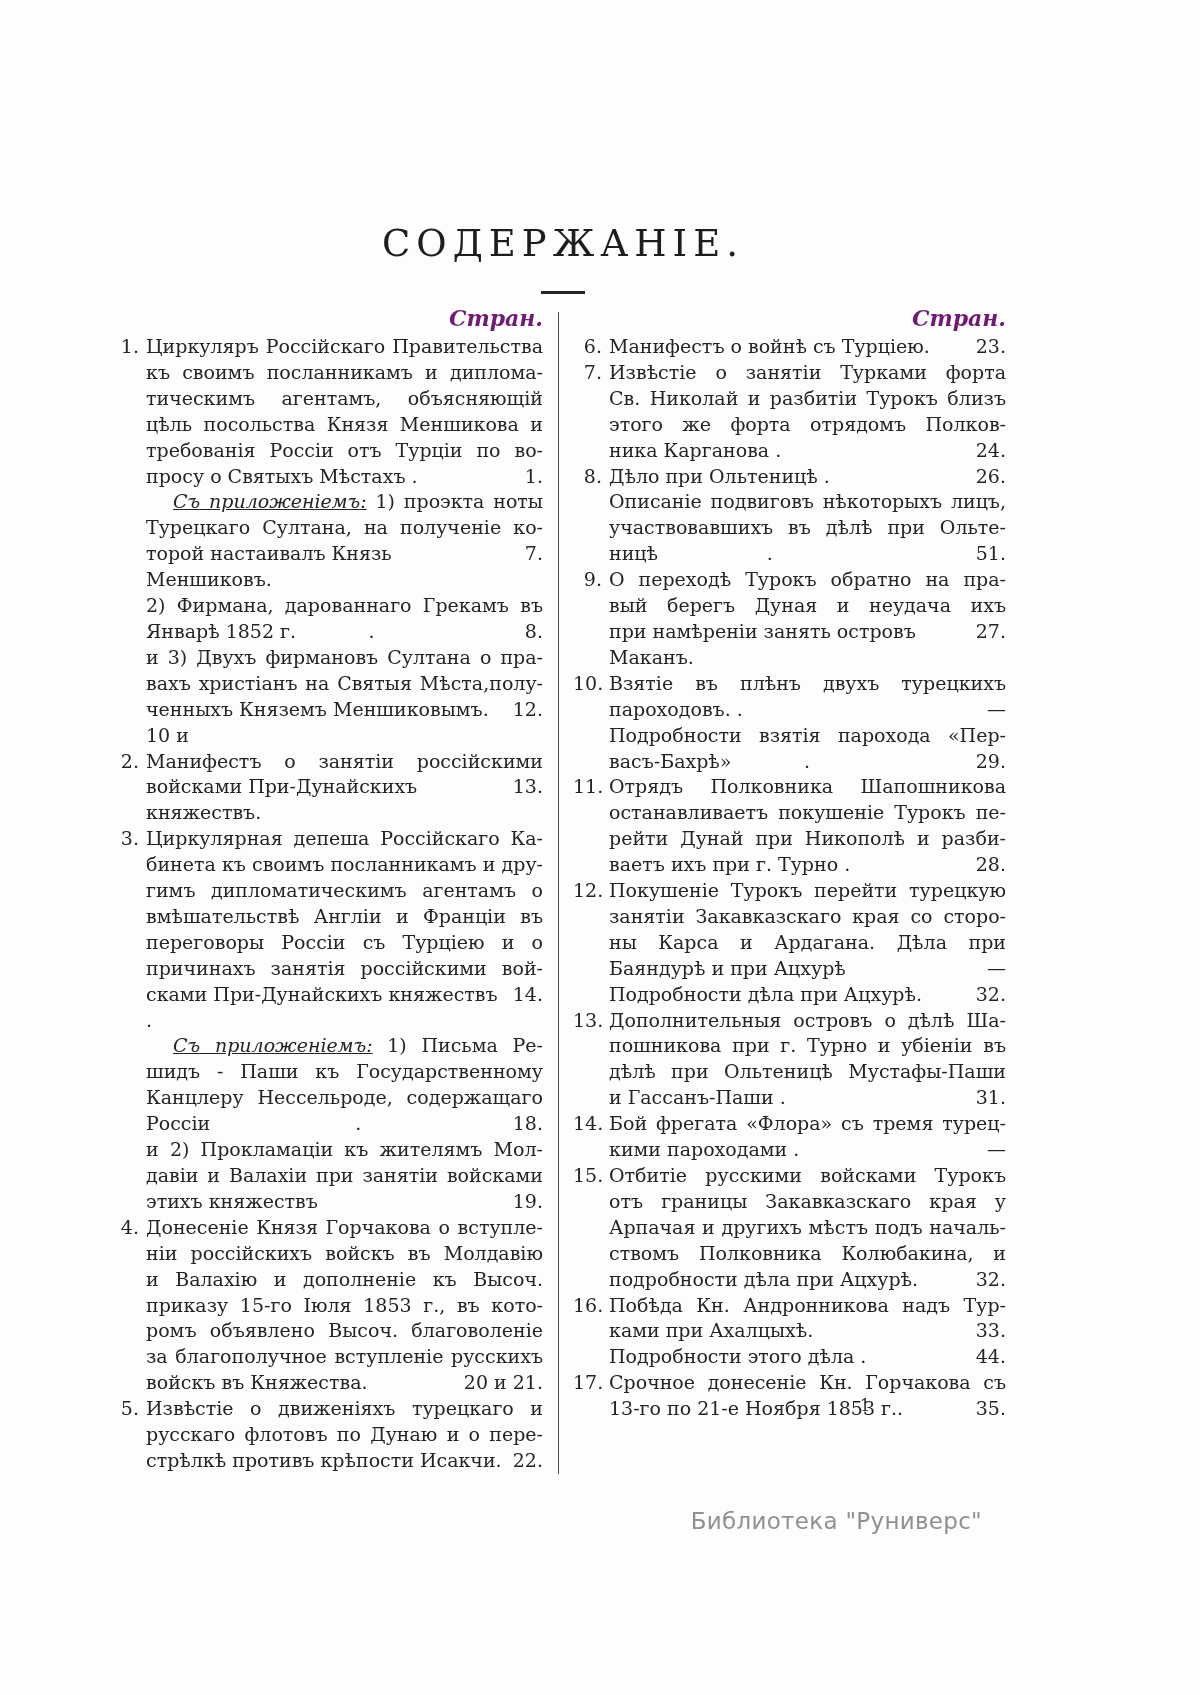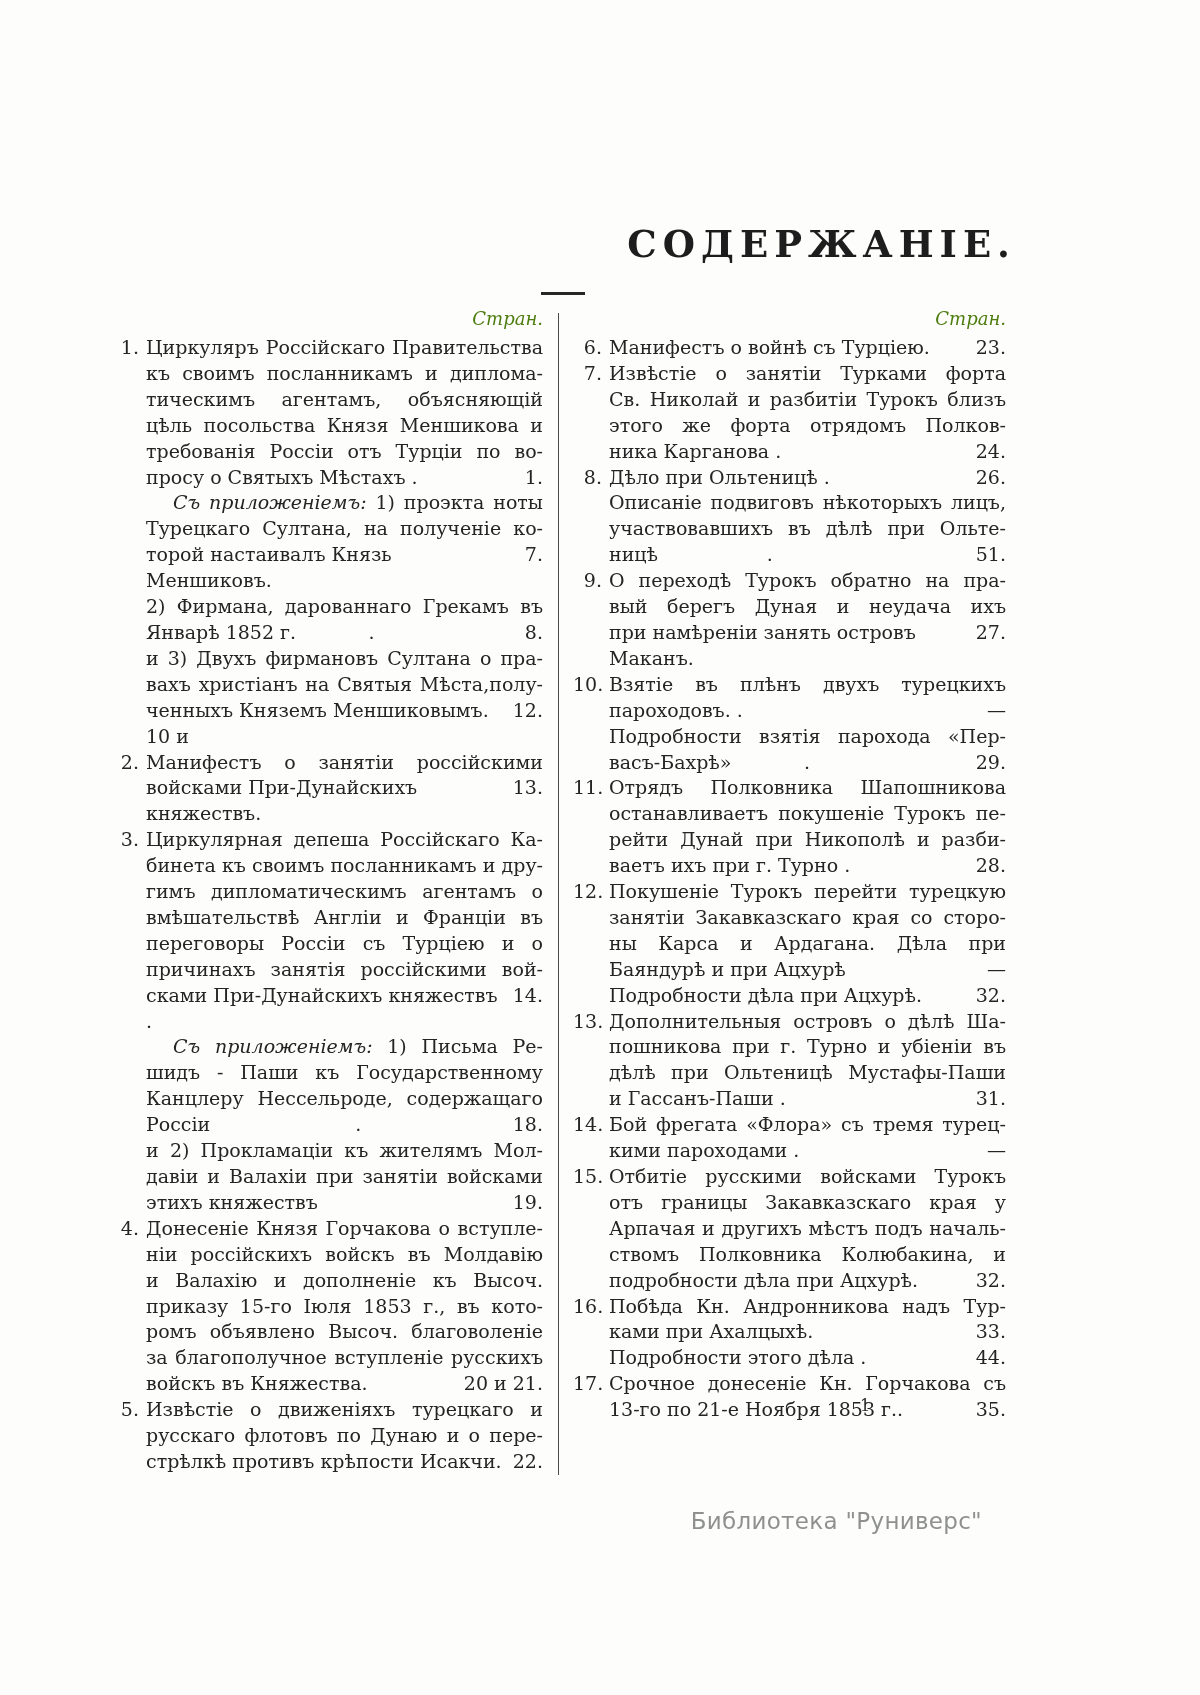--- a/index.html
+++ b/index.html
@@ -3,43 +3,43 @@
 <meta charset="utf-8">
 <style>
   * { margin:0; padding:0; box-sizing:border-box; }
   html,body { background:#e9e9e9; }
   body { width:1200px; height:1695px; position:relative; margin:0 auto;
          font-family:"DejaVu Serif","Liberation Serif",serif; color:#242424; }
   .sheet { position:absolute; left:0; top:0; width:1200px; height:1695px; background:#fdfdfc; overflow:hidden; }
 
   .page-content { position:absolute; left:110px; top:0; width:906px; }
 
-  .title { margin-top:222px; text-align:right; font-size:37px; font-weight:bold;
+  .title { margin-top:222px; text-align:center; font-size:37px; font-weight:normal;
            letter-spacing:6px; color:#1d1d1d; }
   .title-rule { width:44px; height:3px; background:#262626; margin:26px auto 0; }
 
   .columns { display:flex; margin-top:12px; align-items:stretch; }
   .col { flex:0 0 auto; }
   .col-left  { width:433px; }
   .col-right { width:433px; }
   .divider { width:1px; background:#4a4a4a; margin:6px 14px 0 15px; }
 
-  .col-header { text-align:right; font-style:italic; font-size:18px; line-height:24px;
-                margin-bottom:4px; color:#4d7c0f; }
+  .col-header { text-align:right; font-style:italic; font-size:22px; line-height:24px;
+                margin-bottom:4px; color:#701a75;font-weight:bold; }
 
   .entry { position:relative; padding-left:36px; }
   .entry-number { position:absolute; left:0; top:0; width:29px; text-align:right;
                   font-size:19px; line-height:25.9px; }
 
   .line { font-size:19px; line-height:25.9px; }
   .line.plain { text-align:justify; text-align-last:justify; }
   .line.haspage { display:flex; }
   .line.indent { padding-left:27px; }
   .line .line-text { white-space:pre-wrap; }
-  .line .line-text i { font-style:italic; }
+  .line .line-text i { font-style:italic;text-decoration:underline; }
   .line .fill { flex:1 1 auto; min-width:8px; }
   .line .pg { white-space:nowrap; text-align:right; }
 
   .signature { position:absolute; left:860px; top:1396px; font-size:16px; color:#2a2a2a; }
   .watermark { position:absolute; right:218px; top:1508px;
                font-family:"DejaVu Sans","Liberation Sans",sans-serif;
                font-size:23px; color:#8f918f; letter-spacing:0.3px; }
 </style>
 </head>
 <body>

